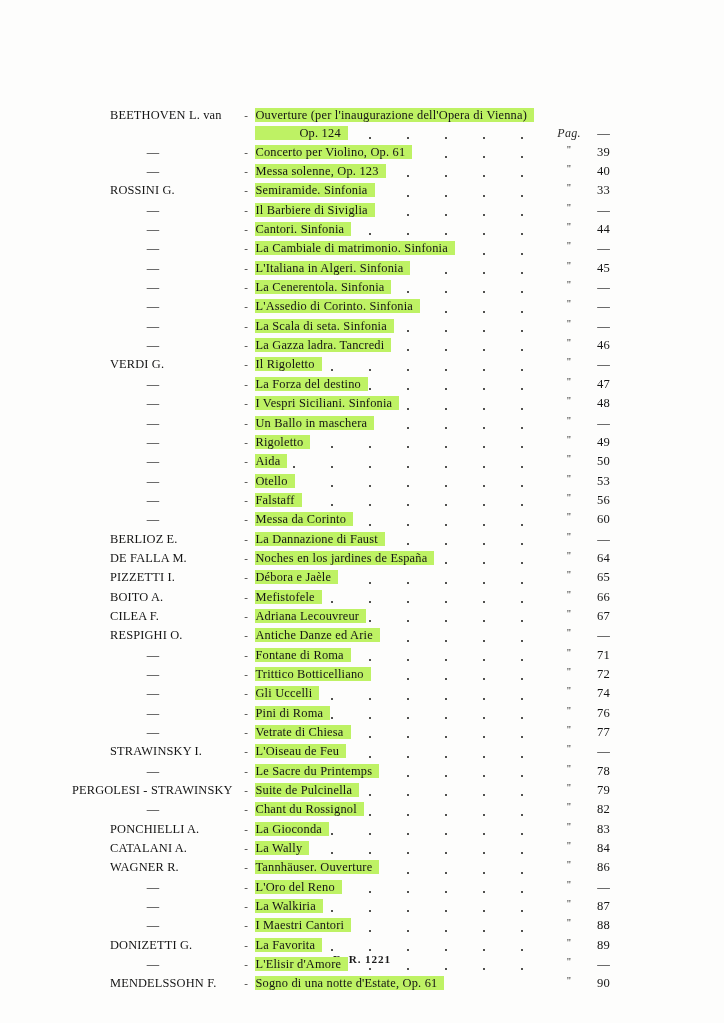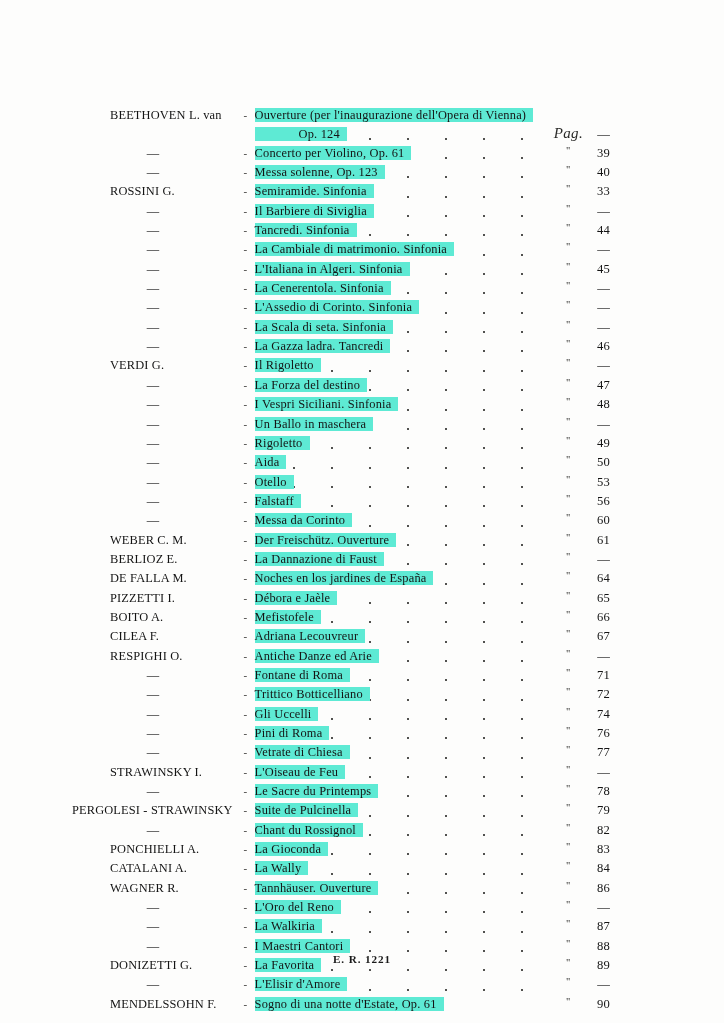--- a/index.html
+++ b/index.html
@@ -79,21 +79,21 @@
   
   td.title {
     position: relative;
     padding-left: 6px;
     width: 330px;
     overflow: hidden;
   }
   td.title .ttl {
     position: relative;
     z-index: 2;
-    background: #5eead4;
+    background: #bef264;
     padding-right: 7px;
     letter-spacing: 0.2px;
   }
   td.title .leaders {
     position: absolute;
     left: 6px;
     right: 0;
     bottom: 4px;
     z-index: 1;
     height: 2px;
@@ -110,21 +110,21 @@
 
   
   td.pagmark {
     width: 40px;
     text-align: center;
     font-size: 11px;
     color: #2a2a28;
   }
   td.pagmark.head {
     font-style: italic;
-    font-size: 15px;
+    font-size: 12px;
     font-family: "Liberation Serif", serif;
     letter-spacing: 0.3px;
   }
   td.pagmark .ditto {
     position: relative;
     top: -3px;
     font-size: 10.5px;
     letter-spacing: 0.5px;
   }
 
@@ -195,21 +195,21 @@
         <tr>
           <td class="composer dash"><span class="nm">—</span></td>
           <td class="sep">-</td>
           <td class="title"><span class="leaders"></span><span class="ttl">Il  Barbiere  di  Siviglia</span></td>
           <td class="pagmark"><span class="ditto">"</span></td>
           <td class="pageno"><span>—</span></td>
         </tr>
         <tr>
           <td class="composer dash"><span class="nm">—</span></td>
           <td class="sep">-</td>
-          <td class="title"><span class="leaders"></span><span class="ttl">Tancredi.  Sinfonia</span></td>
+          <td class="title"><span class="leaders"></span><span class="ttl">Cantori.  Sinfonia</span></td>
           <td class="pagmark"><span class="ditto">"</span></td>
           <td class="pageno"><span>44</span></td>
         </tr>
         <tr>
           <td class="composer dash"><span class="nm">—</span></td>
           <td class="sep">-</td>
           <td class="title"><span class="leaders"></span><span class="ttl">La  Cambiale  di  matrimonio.  Sinfonia</span></td>
           <td class="pagmark"><span class="ditto">"</span></td>
           <td class="pageno"><span>—</span></td>
         </tr>
@@ -303,27 +303,20 @@
           <td class="title"><span class="leaders"></span><span class="ttl">Falstaff</span></td>
           <td class="pagmark"><span class="ditto">"</span></td>
           <td class="pageno"><span>56</span></td>
         </tr>
         <tr>
           <td class="composer dash"><span class="nm">—</span></td>
           <td class="sep">-</td>
           <td class="title"><span class="leaders"></span><span class="ttl">Messa  da  Corinto</span></td>
           <td class="pagmark"><span class="ditto">"</span></td>
           <td class="pageno"><span>60</span></td>
-        </tr>
-        <tr>
-          <td class="composer"><span class="nm">WEBER  C. M.</span></td>
-          <td class="sep">-</td>
-          <td class="title"><span class="leaders"></span><span class="ttl">Der  Freischütz.  Ouverture</span></td>
-          <td class="pagmark"><span class="ditto">"</span></td>
-          <td class="pageno"><span>61</span></td>
         </tr>
         <tr>
           <td class="composer"><span class="nm">BERLIOZ  E.</span></td>
           <td class="sep">-</td>
           <td class="title"><span class="leaders"></span><span class="ttl">La  Dannazione  di  Faust</span></td>
           <td class="pagmark"><span class="ditto">"</span></td>
           <td class="pageno"><span>—</span></td>
         </tr>
         <tr>
           <td class="composer"><span class="nm">DE  FALLA  M.</span></td>

